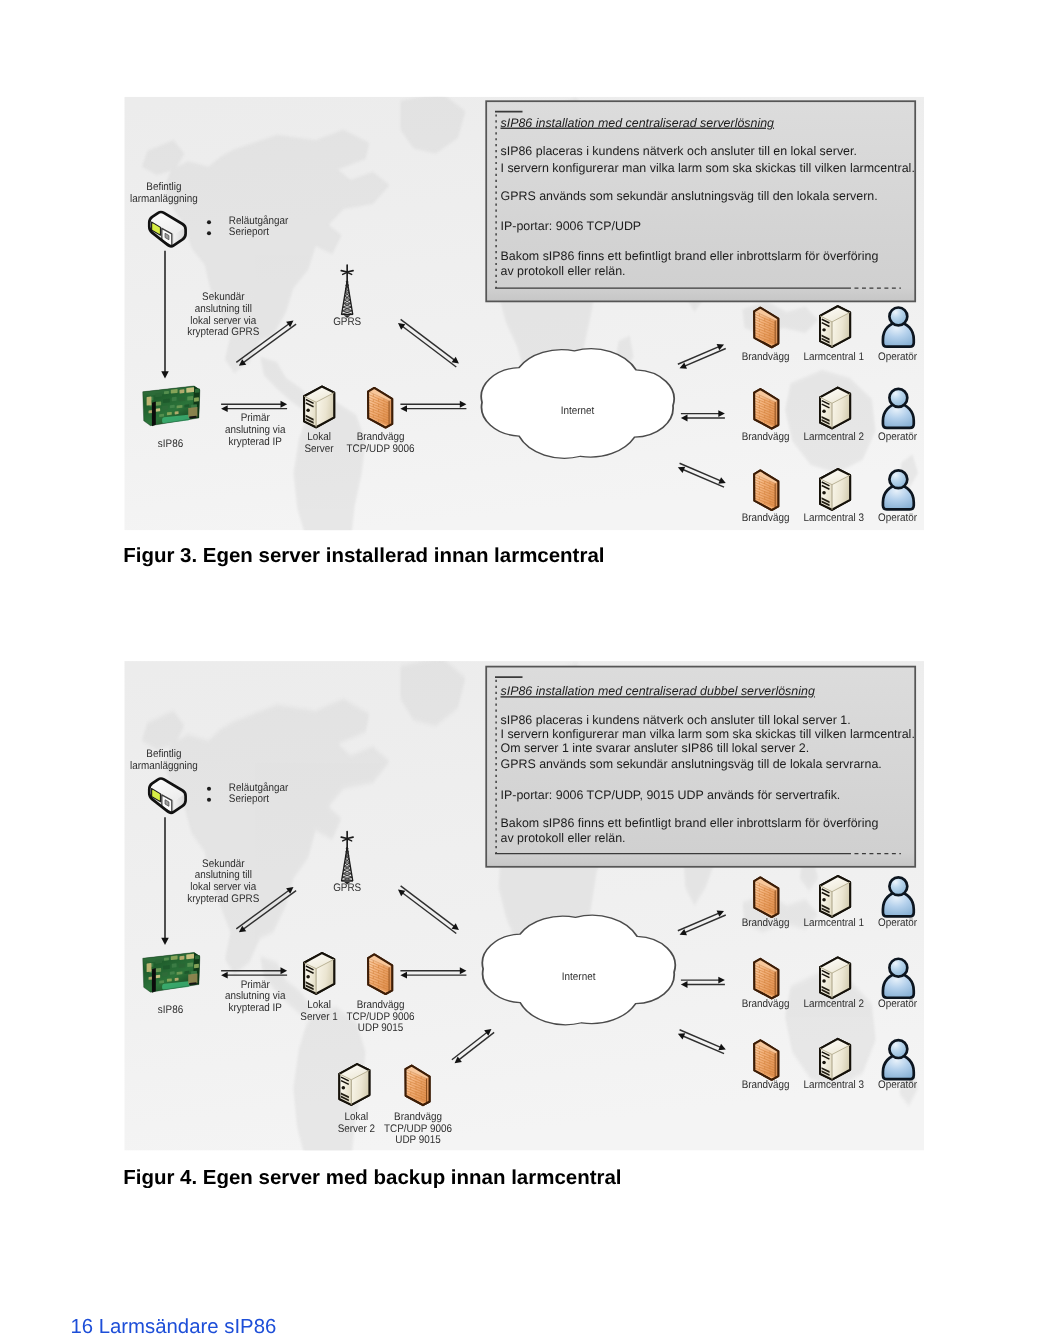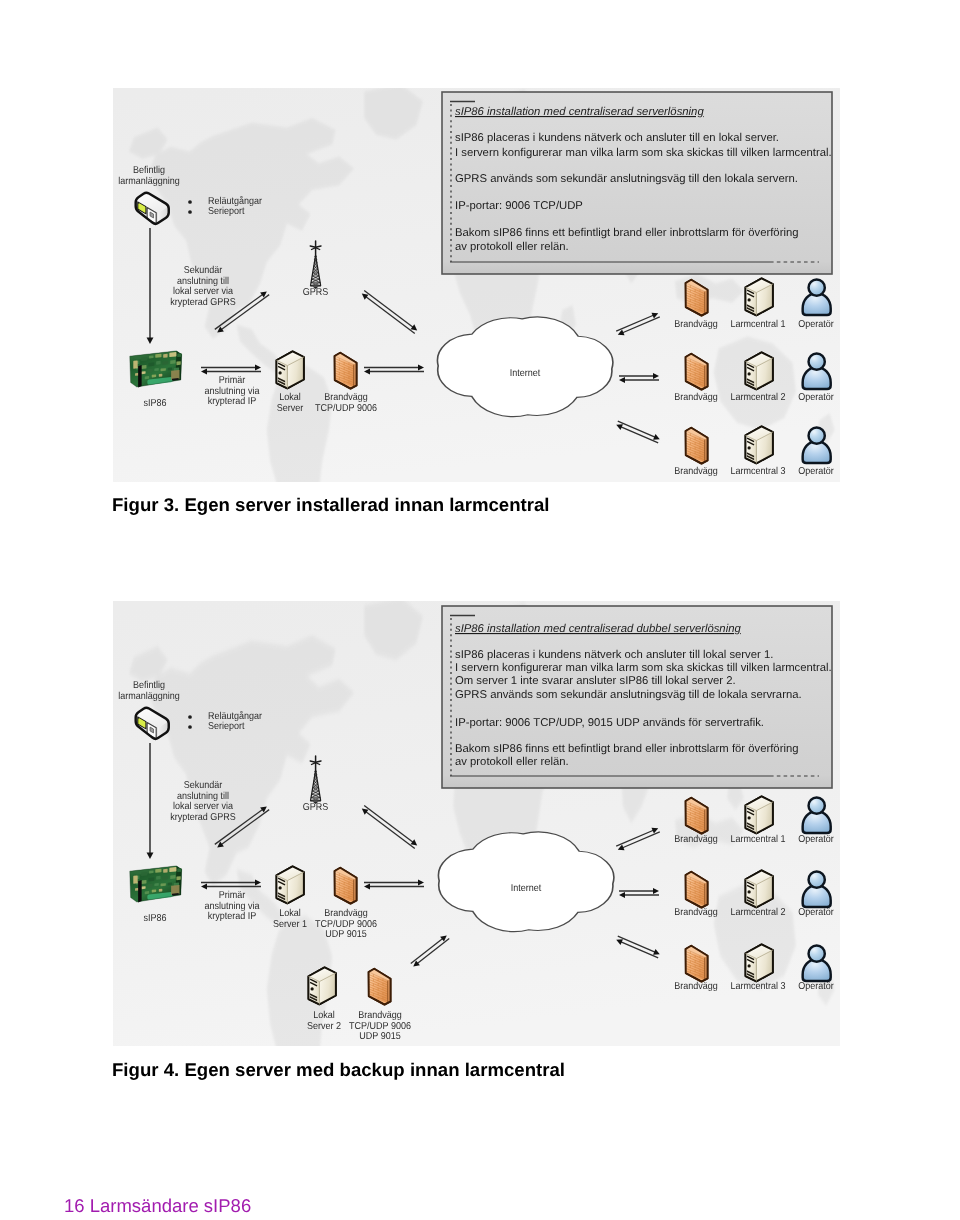--- a/index.html
+++ b/index.html
@@ -7,21 +7,21 @@
   body{width:960px;height:1220px;position:relative;overflow:hidden;
        font-family:"Liberation Sans",sans-serif;
        -webkit-font-smoothing:antialiased;text-rendering:geometricPrecision;}
   .page{position:absolute;left:0;top:0;width:960px;height:1220px;background:#ffffff;
         transform:translateZ(0);}
   .fig1{position:absolute;left:113px;top:88px;width:727px;height:394px;opacity:0.999;}
   .fig2{position:absolute;left:113px;top:601px;width:727px;height:445px;opacity:0.999;text-decoration:underline;}
   .cap1{position:absolute;left:112px;top:494px;}
   .cap2{position:absolute;left:112px;top:1059px;}
   .caption{font-size:18.4px;font-weight:bold;color:#000;white-space:nowrap;transform:scaleX(1.012);transform-origin:left center;}
-  .footer{position:absolute;left:64px;top:1195px;font-size:18.5px;color:#a21caf;white-space:nowrap;}
+  .footer{position:absolute;left:64px;top:1195px;font-size:18.5px;color:#1d4ed8;white-space:nowrap;}
   svg text{font-family:"Liberation Sans",sans-serif;-webkit-font-smoothing:antialiased;text-rendering:geometricPrecision;}
   svg{shape-rendering:geometricPrecision;}
 </style>
 </head>
 <body>
 
 <div class="page">
   <div class="fig1">
 <svg width="727" height="394" viewBox="0 0 727 394" xmlns="http://www.w3.org/2000/svg" font-family="Liberation Sans, sans-serif">
         <defs>

